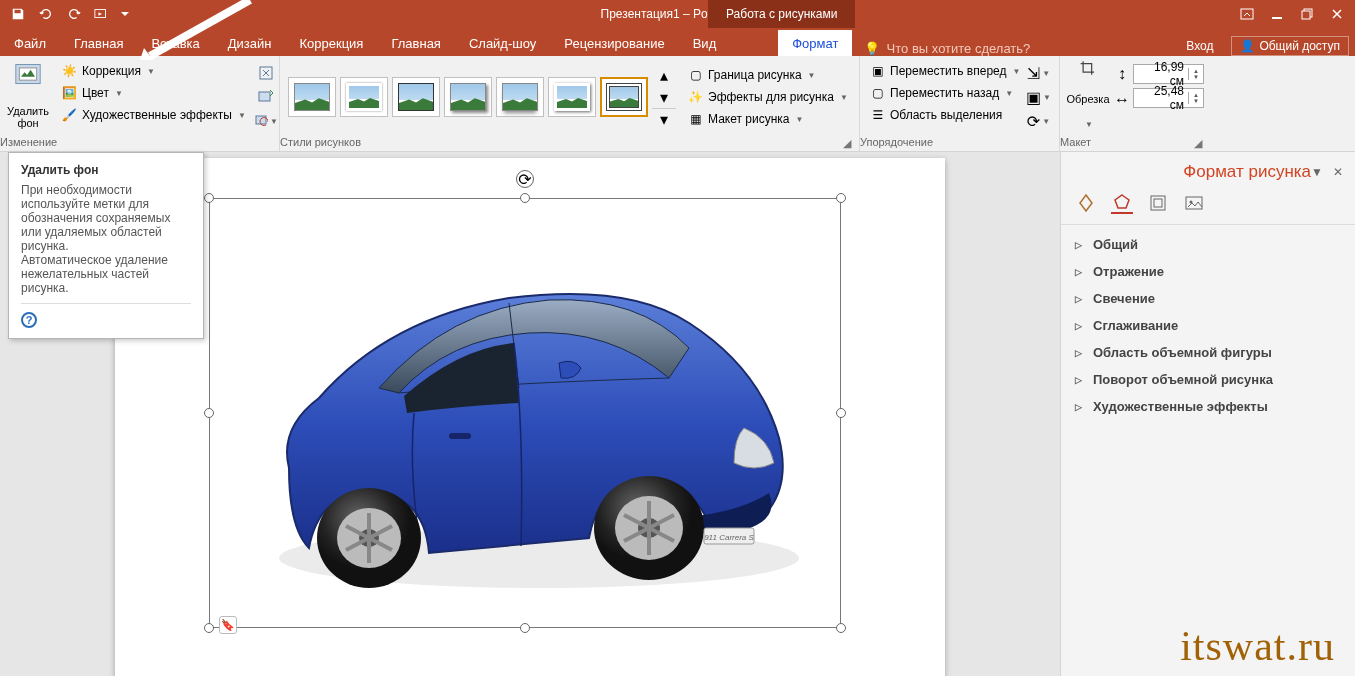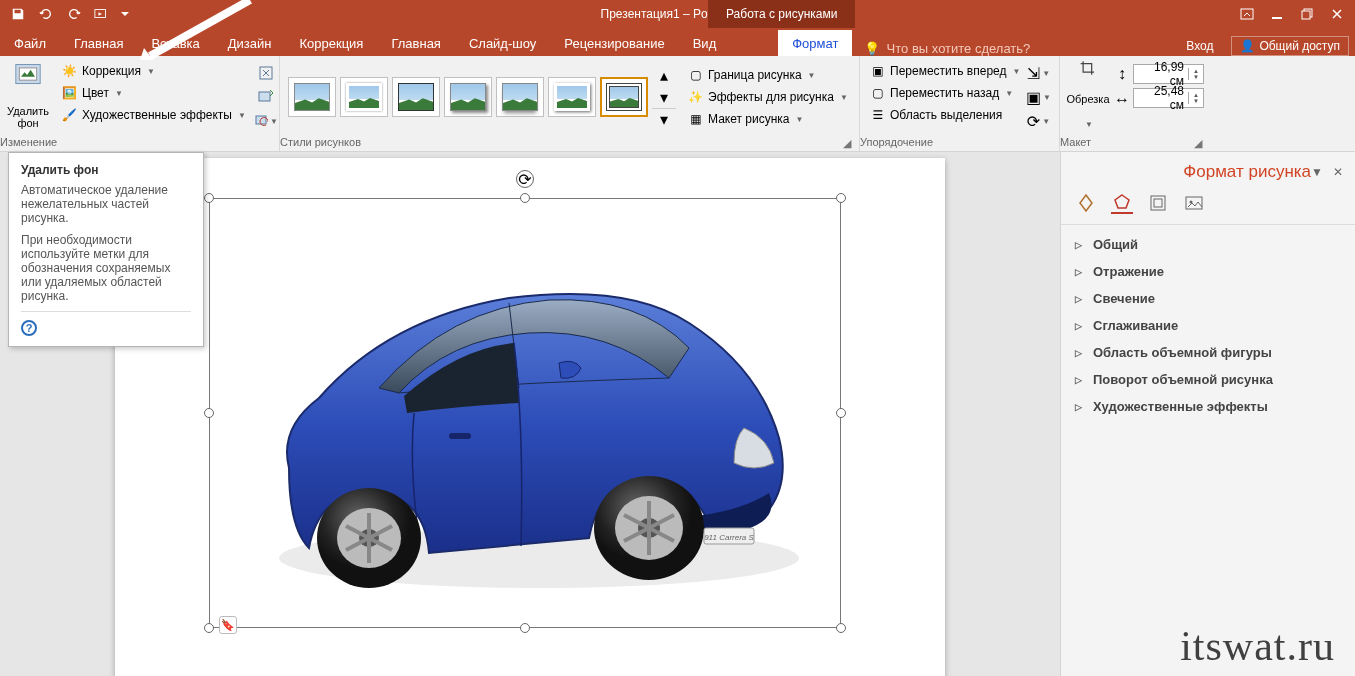--- a/index.html
+++ b/index.html
@@ -64,21 +64,21 @@
   
   .tooltip { position:absolute; left:8px; top:152px; width:196px; background:#fff; border:1px solid #b5b5b5; box-shadow:2px 2px 5px rgba(0,0,0,0.2); padding:10px 12px; font-size:12px; color:#555; z-index:20;}
   .tooltip-title { font-weight:600; color:#333; margin-bottom:6px;}
   .tooltip-link { display:flex; align-items:center; gap:6px; color:#555; border-top:1px solid #ddd; margin-top:8px; padding-top:8px; cursor:pointer;}
   .help-icon { width:16px; height:16px; border-radius:50%; border:2px solid #2a6dbb; color:#2a6dbb; font-weight:bold; display:flex; align-items:center; justify-content:center; font-size:11px;}
   
   .mini-icon { width:16px; height:16px; display:inline-flex; align-items:center; justify-content:center;}
   
   .arrow-annotation { position:absolute; left:140px; top:0px; width:120px; height:60px; z-index:5; pointer-events:none;}
   
-  .watermark { position:absolute; right:20px; bottom:6px; font-size:42px; font-weight:400; color:#404040; font-family: Georgia, serif; letter-spacing:1px; z-index:30;}
+  .watermark { position:absolute; right:20px; bottom:6px; font-size:42px; font-weight:400; color:#a16207; font-family: Georgia, serif; letter-spacing:1px; z-index:30;}
   
   .vline { width:1px; background:#d0d0d0; align-self:stretch; margin:4px 4px;}
   .spinner-box { display:flex; align-items:center; border:1px solid #aaa; background:#fff; height:20px; font-size:12px;}
   .spinner-val { width:54px; text-align:right; padding:0 4px;}
   .spinner-btns { display:flex; flex-direction:column; border-left:1px solid #aaa;}
   .sp-btn{font-size:6px; line-height:1; width:14px;text-align:center;cursor:pointer;color:#555;}
   
   .icon-col { display:flex; flex-direction:column; gap:2px; padding-top:2px;}
   
   .bookmark-badge { position:absolute; left:104px; bottom:44px; width:18px; height:18px; border:1px solid #bbb; border-radius:3px; display:flex; align-items:center; justify-content:center; color:#888; font-size:11px; background:#fff;}
@@ -384,22 +384,22 @@
             </div>
         </div>
       </div>
     </div>
     <div class="group-label"><span>Макет</span><span class="dialog-launcher">◢</span></div>
   </div>
 </div>
 
 <div class="tooltip">
   <div class="tooltip-title">Удалить фон</div>
+  <p>При необходимости используйте метки для обозначения сохраняемых или удаляемых областей рисунка.</p>
   <p style="margin-bottom:8px;">Автоматическое удаление нежелательных частей рисунка.</p>
-  <p>При необходимости используйте метки для обозначения сохраняемых или удаляемых областей рисунка.</p>
   <div class="tooltip-link">
     <span class="help-icon">?</span>
   </div>
 </div>
 
 <div class="workspace">
   <div class="slide-area">
     <div class="slide-canvas">
       <div class="img-selection">
         <div class="sel-border"></div>

